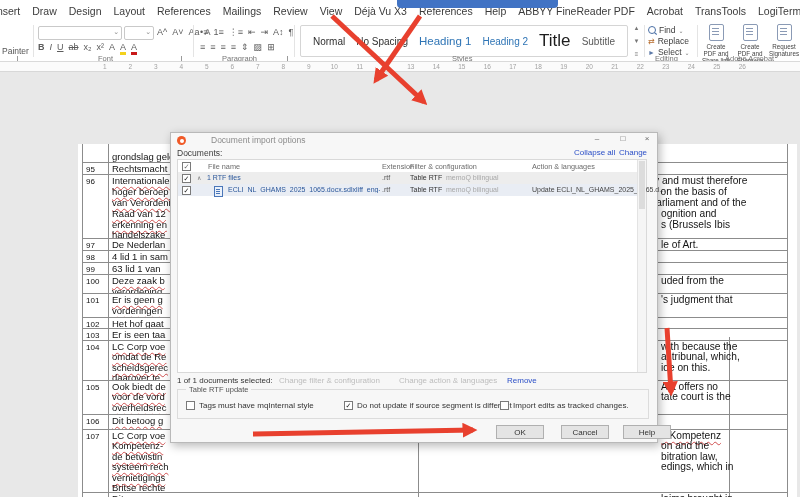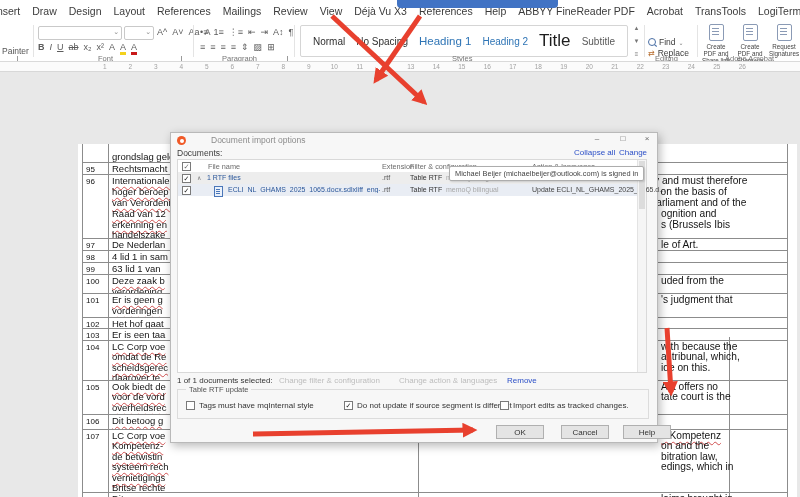--- a/index.html
+++ b/index.html
@@ -23,21 +23,21 @@
   .ic-b{font-weight:bold;} .ic-i{font-style:italic;} .ic-u{text-decoration:underline;}
   .ic-st{text-decoration:line-through;}
   .ic-hl{border-bottom:3px solid #f3d11c;} .ic-fc{border-bottom:3px solid #c81919;color:#333;}
   .stylegal{position:absolute;left:300px;top:3px;width:328px;height:32px;border:1px solid #d5d5d5;border-radius:2px;
             background:#fff;display:flex;align-items:center;justify-content:space-between;padding:0 12px;box-sizing:border-box;}
   .stitem{font-size:10px;color:#2f2f2f;}
   .st-h1{color:#2e74b5;font-size:11.5px;} .st-h2{color:#2e74b5;font-size:10px;}
   .st-t{font-size:17px;color:#1d1d1d;} .st-sub{color:#5a5a5a;}
   .galbtns{position:absolute;left:631px;top:3px;width:11px;height:32px;display:flex;flex-direction:column;justify-content:space-between;}
   .galbtns span{font-size:6px;color:#777;text-align:center;}
-  .edrow{position:absolute;left:648px;display:flex;align-items:center;gap:3px;margin-top:12px;}
+  .edrow{position:absolute;left:648px;display:flex;align-items:center;gap:3px;}
   .edrow b{font-weight:normal;font-size:8.5px;color:#3c3c3c;}
   .edrow .car{font-size:6px;color:#777;}
   .i-find{width:6px;height:6px;border:1.3px solid #4a6fa5;border-radius:50%;position:relative;display:inline-block;}
   .i-find::after{content:"";position:absolute;left:5px;top:6px;width:3px;height:1.3px;background:#4a6fa5;transform:rotate(40deg);}
   .i-repl{color:#b56a2a;font-size:8px;} .i-sel{color:#5c79a8;font-size:7px;}
   .acbtn{width:32px;text-align:center;}
   .acbar{position:absolute;left:700px;top:2px;display:flex;gap:2px;}
   .acicon{width:13px;height:15px;border:1.2px solid #8a9ab5;border-radius:2px;margin:0 auto 2px auto;position:relative;}
   .acicon::after{content:"";position:absolute;left:2px;top:3px;width:7px;height:1px;background:#8a9ab5;box-shadow:0 3px 0 #8a9ab5,0 6px 0 #8a9ab5;}
   .aclabel{font-size:6.3px;color:#444;line-height:7px;}
@@ -450,21 +450,20 @@
       <span style="left:204px;color:#555;">.rtf</span>
       <span style="left:232px;color:#333;">Table RTF</span>
       <span style="left:268px;color:#a8a8a8;">memoQ bilingual</span>
       <span style="left:354px;color:#444;">Update ECLI_NL_GHAMS_2025_1065.d...</span>
     </div>
     <div class="scrtrack">
         <div class="scrthumb"></div>
       </div>
   </div>
 
-  <div class="tooltip">Michael Beijer (michaelbeijer@outlook.com) is signed in</div>
 
   <div class="statusrow">
     <span style="left:6px;color:#333;">1 of 1 documents selected:</span>
     <span style="left:108px;" class="grey-lnk">Change filter &amp; configuration</span>
     <span style="left:228px;" class="grey-lnk">Change action &amp; languages</span>
     <span style="left:336px;color:#2b4fc7;">Remove</span>
   </div>
 
   <div class="groupbox">
     <div class="gb-label">Table RTF update</div>

